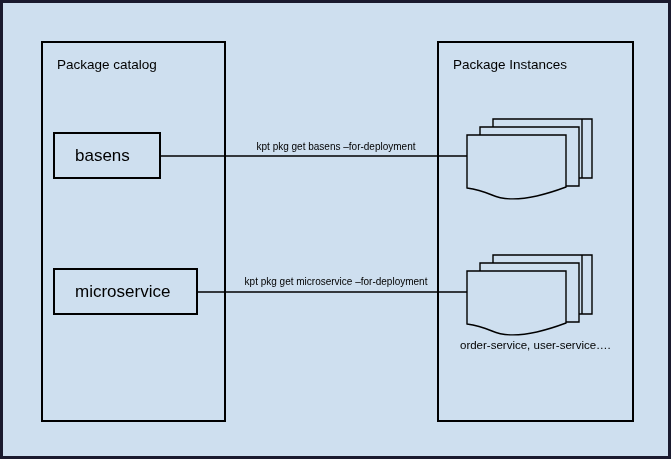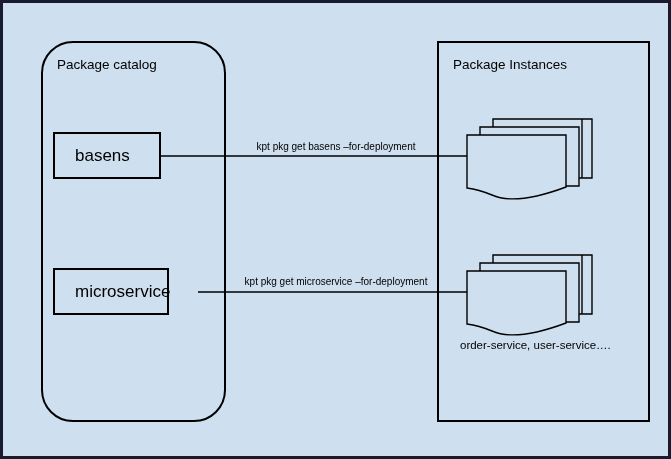--- a/index.html
+++ b/index.html
@@ -21,26 +21,25 @@
     position: absolute;
     border: 2px solid #000000;
     box-sizing: border-box;
     background: transparent;
   }
   #catalog-box {
     left: 38px;
     top: 38px;
     width: 185px;
     height: 381px;
-    border-radius: 32px;
   }
   #instances-box {
     left: 434px;
     top: 38px;
-    width: 213px;
+    width: 197px;
     height: 381px;
   }
   .container-title {
     position: absolute;
     left: 14px;
     top: 14px;
     font-size: 13.5px;
     color: #000000;
     white-space: nowrap;
   }
@@ -60,21 +59,21 @@
   }
   #basens-box {
     left: 50px;
     top: 129px;
     width: 108px;
     height: 47px;
   }
   #microservice-box {
     left: 50px;
     top: 265px;
-    width: 116px;
+    width: 145px;
     height: 47px;
   }
   .arrow-svg {
     position: absolute;
     left: 0;
     top: 0;
     width: 671px;
     height: 459px;
     pointer-events: none;
   }

